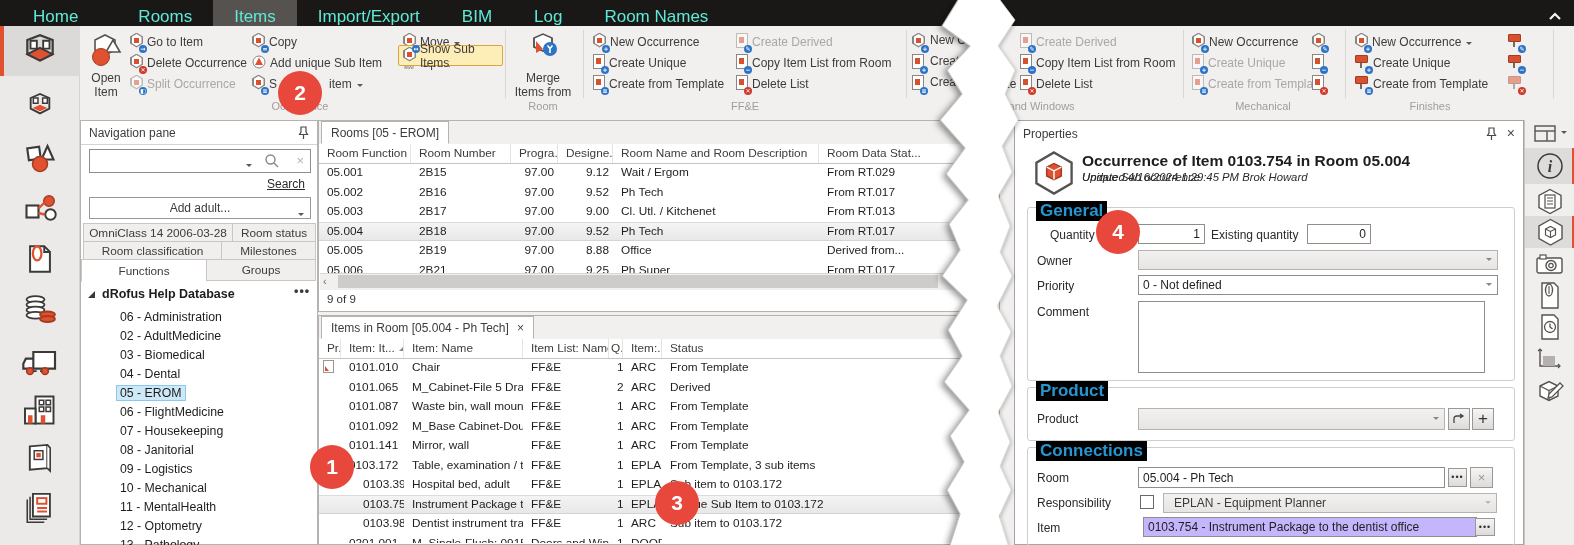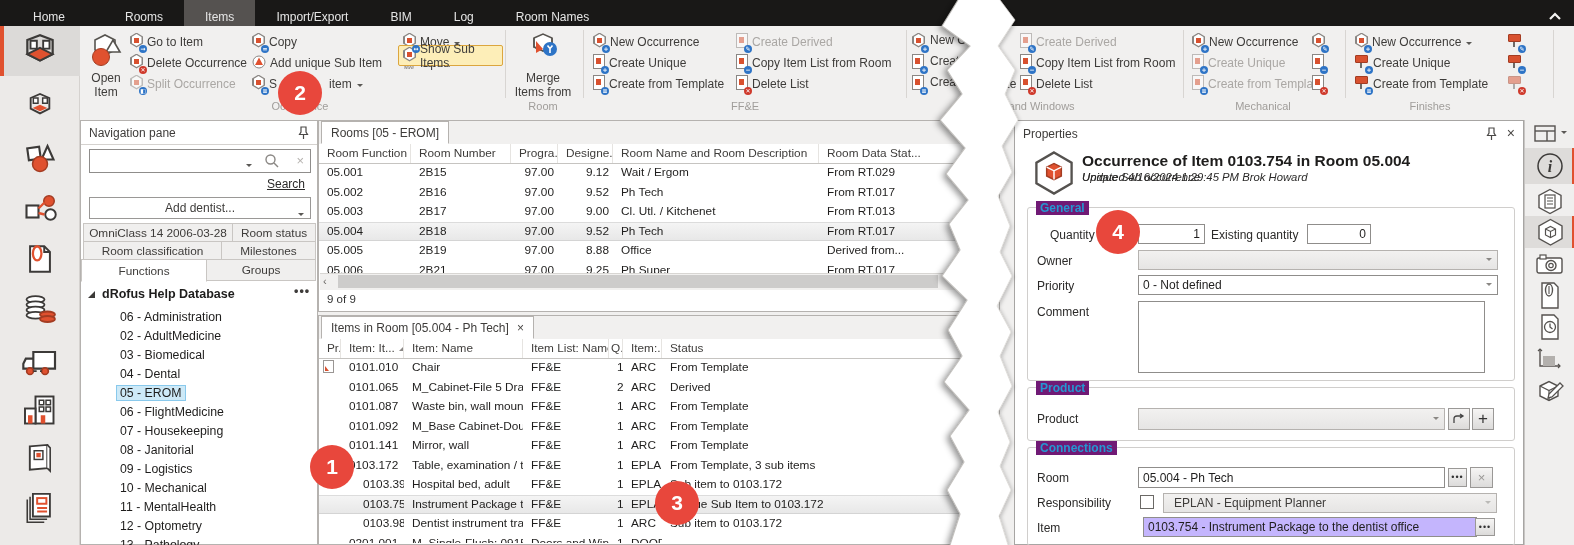--- a/index.html
+++ b/index.html
@@ -1,21 +1,21 @@
 <!DOCTYPE html>
 <html><head>
 <meta charset="utf-8">
 <style>
   html,body{margin:0;padding:0;background:#888;}
   .app{position:relative;width:1574px;height:545px;background:#f1f0ef;overflow:hidden;
        font-family:"Liberation Sans",sans-serif;color:#3e3c3a;-webkit-font-smoothing:antialiased;}
   .abs{position:absolute;}
   
   .topbar{position:absolute;left:0;top:0;width:1574px;height:26px;background:#191817;display:flex;align-items:stretch;}
-  .mitem{color:#e5e5e5;font-size:12px;display:flex;align-items:center;padding:17px 21px;cursor:default;}
+  .mitem{color:#5eead4;font-size:17px;display:flex;align-items:center;padding:17px 21px;cursor:default;}
   .mitem.active{background:#555250;}
   .chevup{position:absolute;right:12px;top:7px;}
   
   .ribbon{position:absolute;left:80px;top:26px;width:1494px;height:94px;background:#f1f0ef;border-bottom:1px solid #c9c6c3;}
   .gsep{position:absolute;top:30px;height:68px;width:1px;background:#d8d5d2;}
   .gcap{position:absolute;top:100px;font-size:11px;color:#a09d9a;white-space:nowrap;}
   .rb{position:absolute;display:flex;align-items:center;gap:4px;font-size:12px;color:#3e3c3a;white-space:nowrap;height:17px;cursor:default;}
   .rb.dis{color:#aaa7a4;}
   .rb.dis .hx,.rb.dis .dc,.rb.dis .rl{opacity:.5;}
   .bigbtn{position:absolute;display:flex;flex-direction:column;align-items:center;font-size:12px;color:#3e3c3a;text-align:center;cursor:default;}
@@ -67,21 +67,21 @@
   .hsb{position:absolute;left:1px;right:1px;height:16px;background:#f1f0ef;border-top:1px solid #d8d6d3;}
   .hsb .thumb{position:absolute;left:18px;top:1px;height:13px;width:600px;background:#cdcccb;}
   .hsb .arr{position:absolute;left:3px;top:1px;font-size:11px;color:#6d6a67;}
   .cnt{position:absolute;left:8px;font-size:11.5px;color:#333;}
   .pdoc{width:11px;height:13px;background:#fff;border:1px solid #9a9694;position:relative;display:inline-block;box-sizing:border-box;margin:3px 0 0 4px;}
   .pdoc:after{content:"";position:absolute;left:1px;bottom:1px;width:0;height:0;border-left:4px solid #d8512f;border-top:5px solid transparent;}
   .sortup{width:0;height:0;border:4px solid transparent;border-bottom-color:#8b8886;display:inline-block;margin-left:4px;margin-bottom:1px;}
   
   .props{position:absolute;left:1014px;top:120px;width:510px;height:425px;background:#fff;border:1px solid #a7a5a3;box-sizing:border-box;}
   .fieldset{position:absolute;border:1px solid #d0cecc;border-radius:3px;}
-  .legend{position:absolute;top:-7px;left:8px;background:#701a75;padding:0 4px;color:#2596d1;font-weight:700;font-size:12px;}
+  .legend{position:absolute;top:-7px;left:8px;background:#000000;padding:0 4px;color:#2596d1;font-weight:700;font-size:17px;}
   .plabel{position:absolute;font-size:12px;color:#2b2a29;}
   .tbox{position:absolute;border:1px solid #8f8d8b;background:#fff;font-size:12px;color:#1f1e1d;box-sizing:border-box;padding:0 4px;display:flex;align-items:center;}
   .tbox.num{justify-content:flex-end;}
   .combo{position:absolute;border:1px solid #b5b2af;background:linear-gradient(#f2f1f0,#e6e5e4);font-size:12px;color:#3e3c3a;box-sizing:border-box;display:flex;align-items:center;padding:0 4px;}
   .combo.en{background:#fff;border-color:#8f8d8b;color:#1f1e1d;}
   .cmcar{position:absolute;right:5px;top:50%;margin-top:-2px;width:0;height:0;border:3.5px solid transparent;border-top-color:#8a8784;}
   .sqbtn{position:absolute;background:linear-gradient(#f6f5f4,#dcdbda);border:1px solid #9a9896;box-sizing:border-box;text-align:center;color:#333;}
   .cb{position:absolute;width:14px;height:14px;background:#fff;border:1px solid #6b6966;box-sizing:border-box;}
   .ptitlebar{position:absolute;left:0;top:0;right:0;height:25px;display:flex;align-items:center;padding-left:8px;font-size:12px;}
   
@@ -412,21 +412,21 @@
       <span style="position:absolute;right:30px;top:3px">
         <svg width="16" height="16">
             <circle cx="6.5" cy="6.5" r="4.5" fill="none" stroke="#8a8784" stroke-width="1.4"></circle>
             <line x1="10" y1="10" x2="14" y2="14" stroke="#8a8784" stroke-width="1.4"></line>
           </svg>
       </span>
       <span style="position:absolute;right:6px;top:3px;color:#b5b2af;font-size:13px">×</span>
     </div>
     <a class="slink">Search</a>
     <div class="afilter">
-      <span>Add dentist...</span>
+      <span>Add adult...</span>
       <span class="car afcar"></span>
     </div>
     <div class="ntab" style="left:2px;top:102px;width:150px;height:19px">
         <span>OmniClass 14 2006-03-28</span>
       </div>
     <div class="ntab" style="left:151px;top:102px;width:84px;height:19px">
         <span>Room status</span>
       </div>
     <div class="ntab" style="left:2px;top:120px;width:139px;height:19px">
         <span>Room classification</span>

